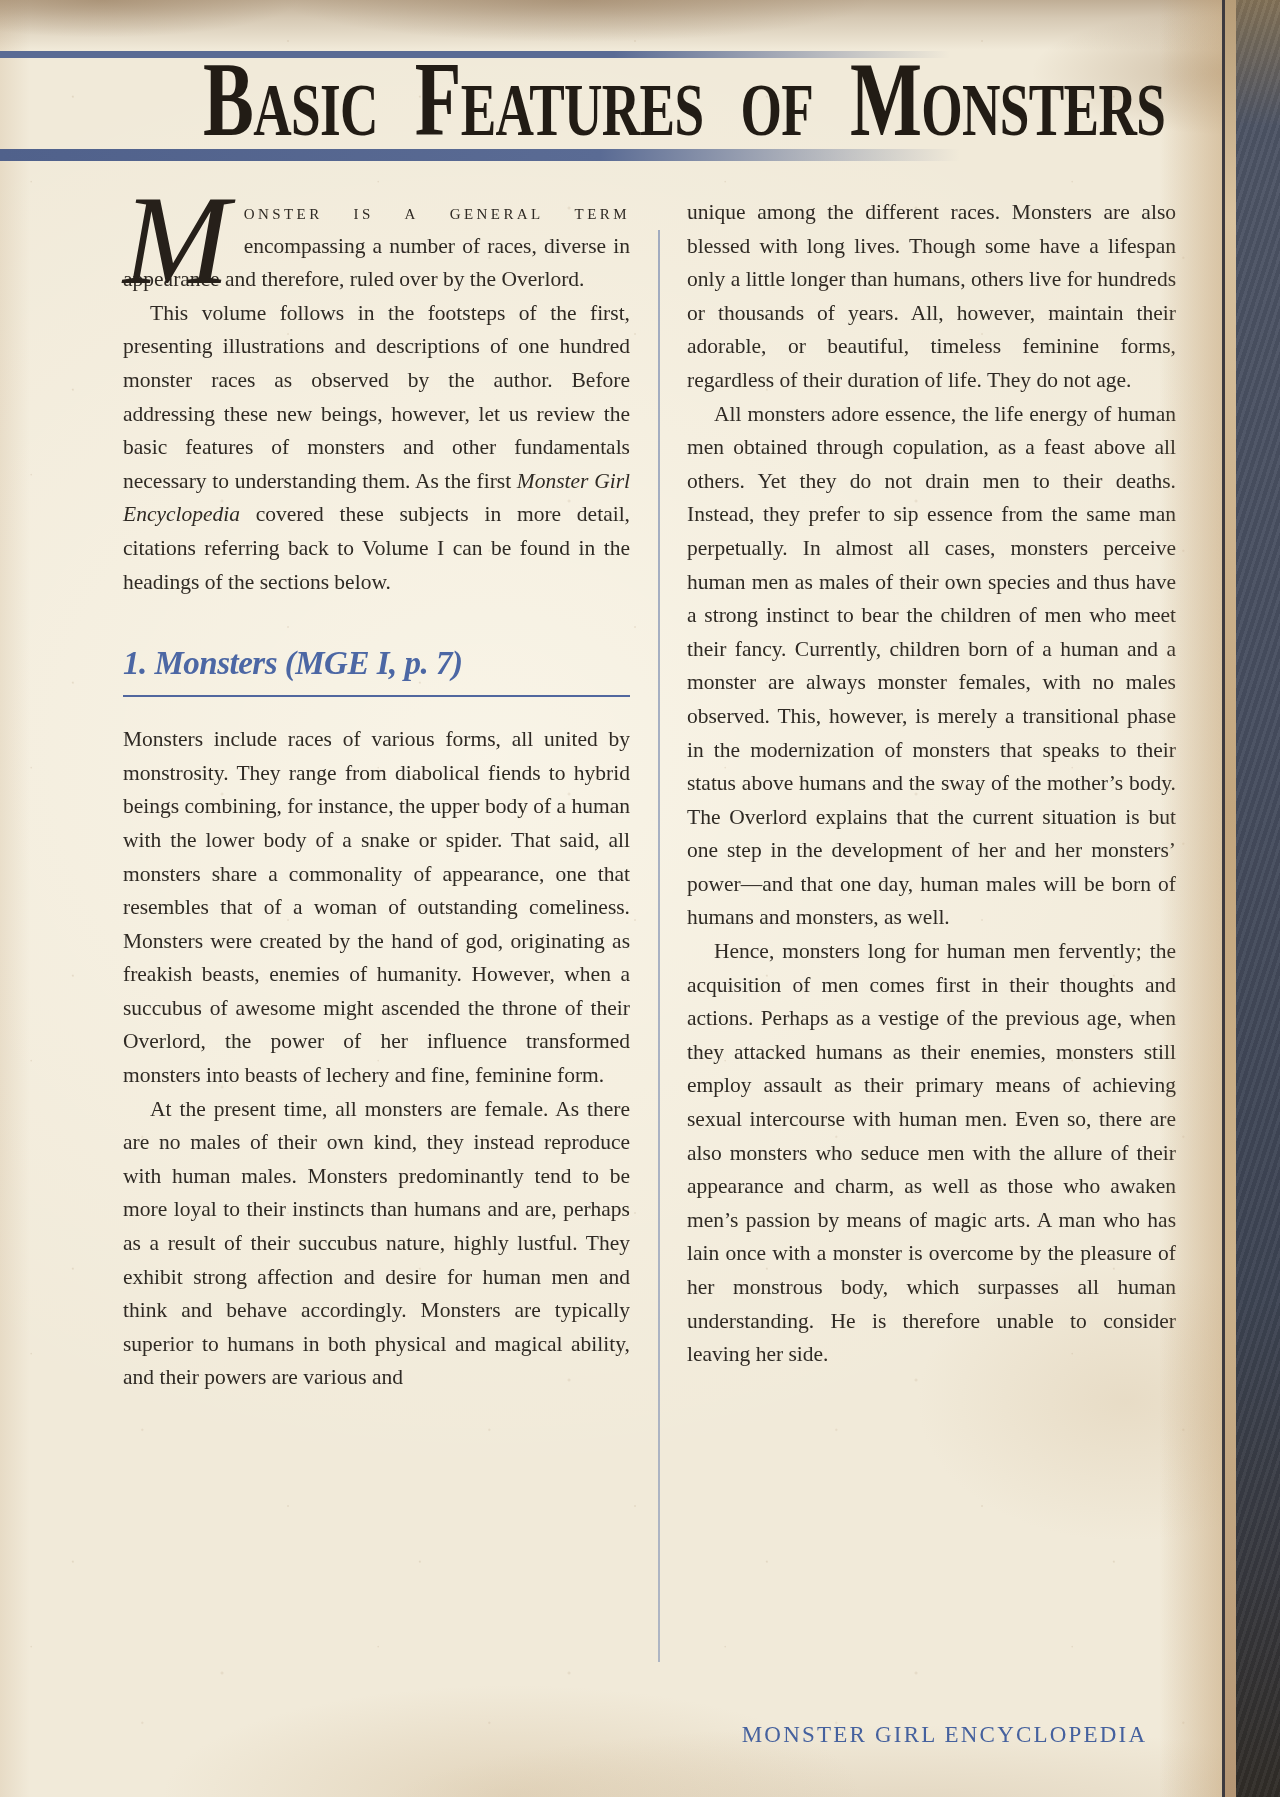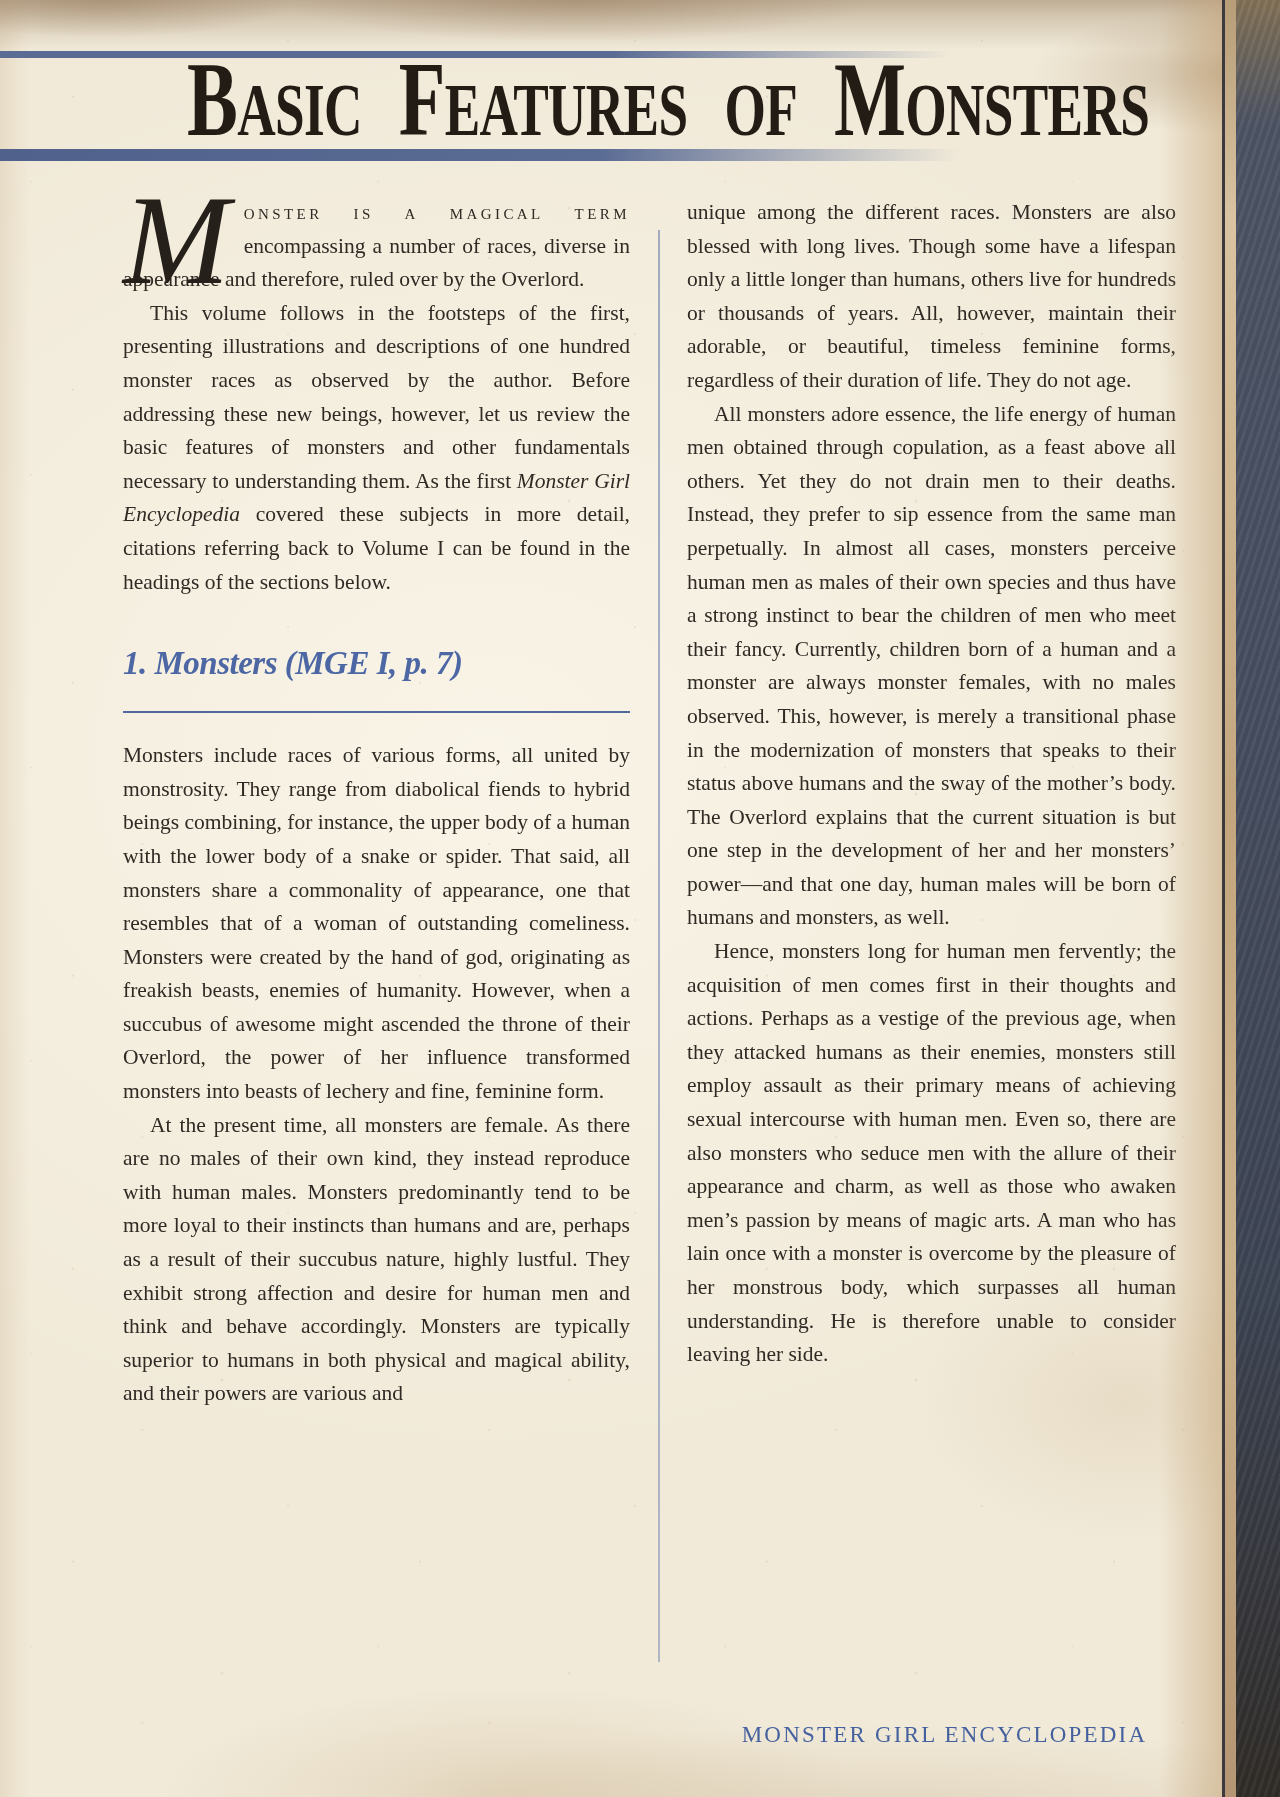--- a/index.html
+++ b/index.html
@@ -39,41 +39,41 @@
     background:linear-gradient(90deg,#5a6b94 0%,#5a6b94 62%,rgba(90,107,148,0) 96%);
   }
   .rule-bottom{
     position:absolute;left:0;top:149px;width:1000px;height:12px;
     background:linear-gradient(90deg,#50618b 0%,#5a6b94 60%,rgba(90,107,148,0) 96%);
   }
   .title{
     position:absolute;left:0;top:30px;width:1232px;height:140px;
     text-align:center;line-height:140px;white-space:nowrap;
     font-weight:bold;font-variant:small-caps;font-size:106px;color:#221c15;
-    letter-spacing:-1px;word-spacing:26px;
+    letter-spacing:-1px;word-spacing:26px;padding-left:16px;
   }
   .title .squeeze{display:inline-block;transform:scaleX(.72);transform-origin:center;}
   
   .col{
     position:absolute;top:196px;
     font-size:21.5px;line-height:33.6px;color:#2f2a24;
     text-align:justify;hyphens:auto;-webkit-hyphens:auto;
   }
   #col1{left:123px;width:507px;}
   #col2{left:687px;width:489px;}
   .col p{margin:0;}
   .col p.indent{text-indent:27px;}
   .dropcap{
     float:left;font-style:italic;font-size:128px;line-height:64px;height:64px;
     margin-right:14px;position:relative;top:12px;color:#26201a;
   }
   .sc{font-variant:small-caps;letter-spacing:.16em;word-spacing:.30em;}
   .col em{font-style:italic;}
   h2.section-heading{
-    margin:44px 0 26px 0;padding-bottom:28px;
+    margin:44px 0 26px 0;padding-bottom:12px;
     border-bottom:2px solid #51679e;
     font-style:italic;font-weight:bold;font-size:33px;line-height:40px;
     color:#4c67a4;letter-spacing:-.5px;
   }
   .divider{
     position:absolute;left:658px;top:230px;width:2px;height:1432px;
     background:linear-gradient(180deg,rgba(152,164,188,.9),rgba(152,164,188,.75));
   }
   .footer{
     position:absolute;left:700px;top:1722px;width:489px;text-align:center;
@@ -106,21 +106,21 @@
 
 <div class="rule-top"></div>
 <div class="rule-bottom"></div>
 
 <div class="title">
   <span class="squeeze">Basic Features of Monsters</span>
 </div>
 
 <div class="col" id="col1">
   <p class="opener">
-    <span class="dropcap">M</span><span class="sc">onster is a magical term</span><span> encompassing a number of races, diverse in appearance and therefore, ruled over by the Overlord.</span>
+    <span class="dropcap">M</span><span class="sc">onster is a general term</span><span> encompassing a number of races, diverse in appearance and therefore, ruled over by the Overlord.</span>
   </p>
   <p class="indent">
     <span>This volume follows in the footsteps of the first, presenting illustrations and descriptions of one hundred monster races as observed by the author. Before addressing these new beings, however, let us review the basic features of monsters and other fundamentals necessary to understanding them. As the first </span><em>Monster Girl Encyclopedia</em><span> covered these subjects in more detail, citations referring back to Volume I can be found in the headings of the sections below.</span>
   </p>
   <h2 class="section-heading">1. Monsters (MGE I, p. 7)</h2>
   <p>Monsters include races of various forms, all united by monstrosity. They range from diabolical fiends to hybrid beings combining, for instance, the upper body of a human with the lower body of a snake or spider. That said, all monsters share a commonality of appearance, one that resembles that of a woman of outstanding comeliness. Monsters were created by the hand of god, originating as freakish beasts, enemies of humanity. However, when a succubus of awesome might ascended the throne of their Overlord, the power of her influence transformed monsters into beasts of lechery and fine, feminine form.</p>
   <p class="indent">At the present time, all monsters are female. As there are no males of their own kind, they instead reproduce with human males. Monsters predominantly tend to be more loyal to their instincts than humans and are, perhaps as a result of their succubus nature, highly lustful. They exhibit strong affection and desire for human men and think and behave accordingly. Monsters are typically superior to humans in both physical and magical ability, and their powers are various and</p>
 </div>
 
 <div class="divider"></div>

